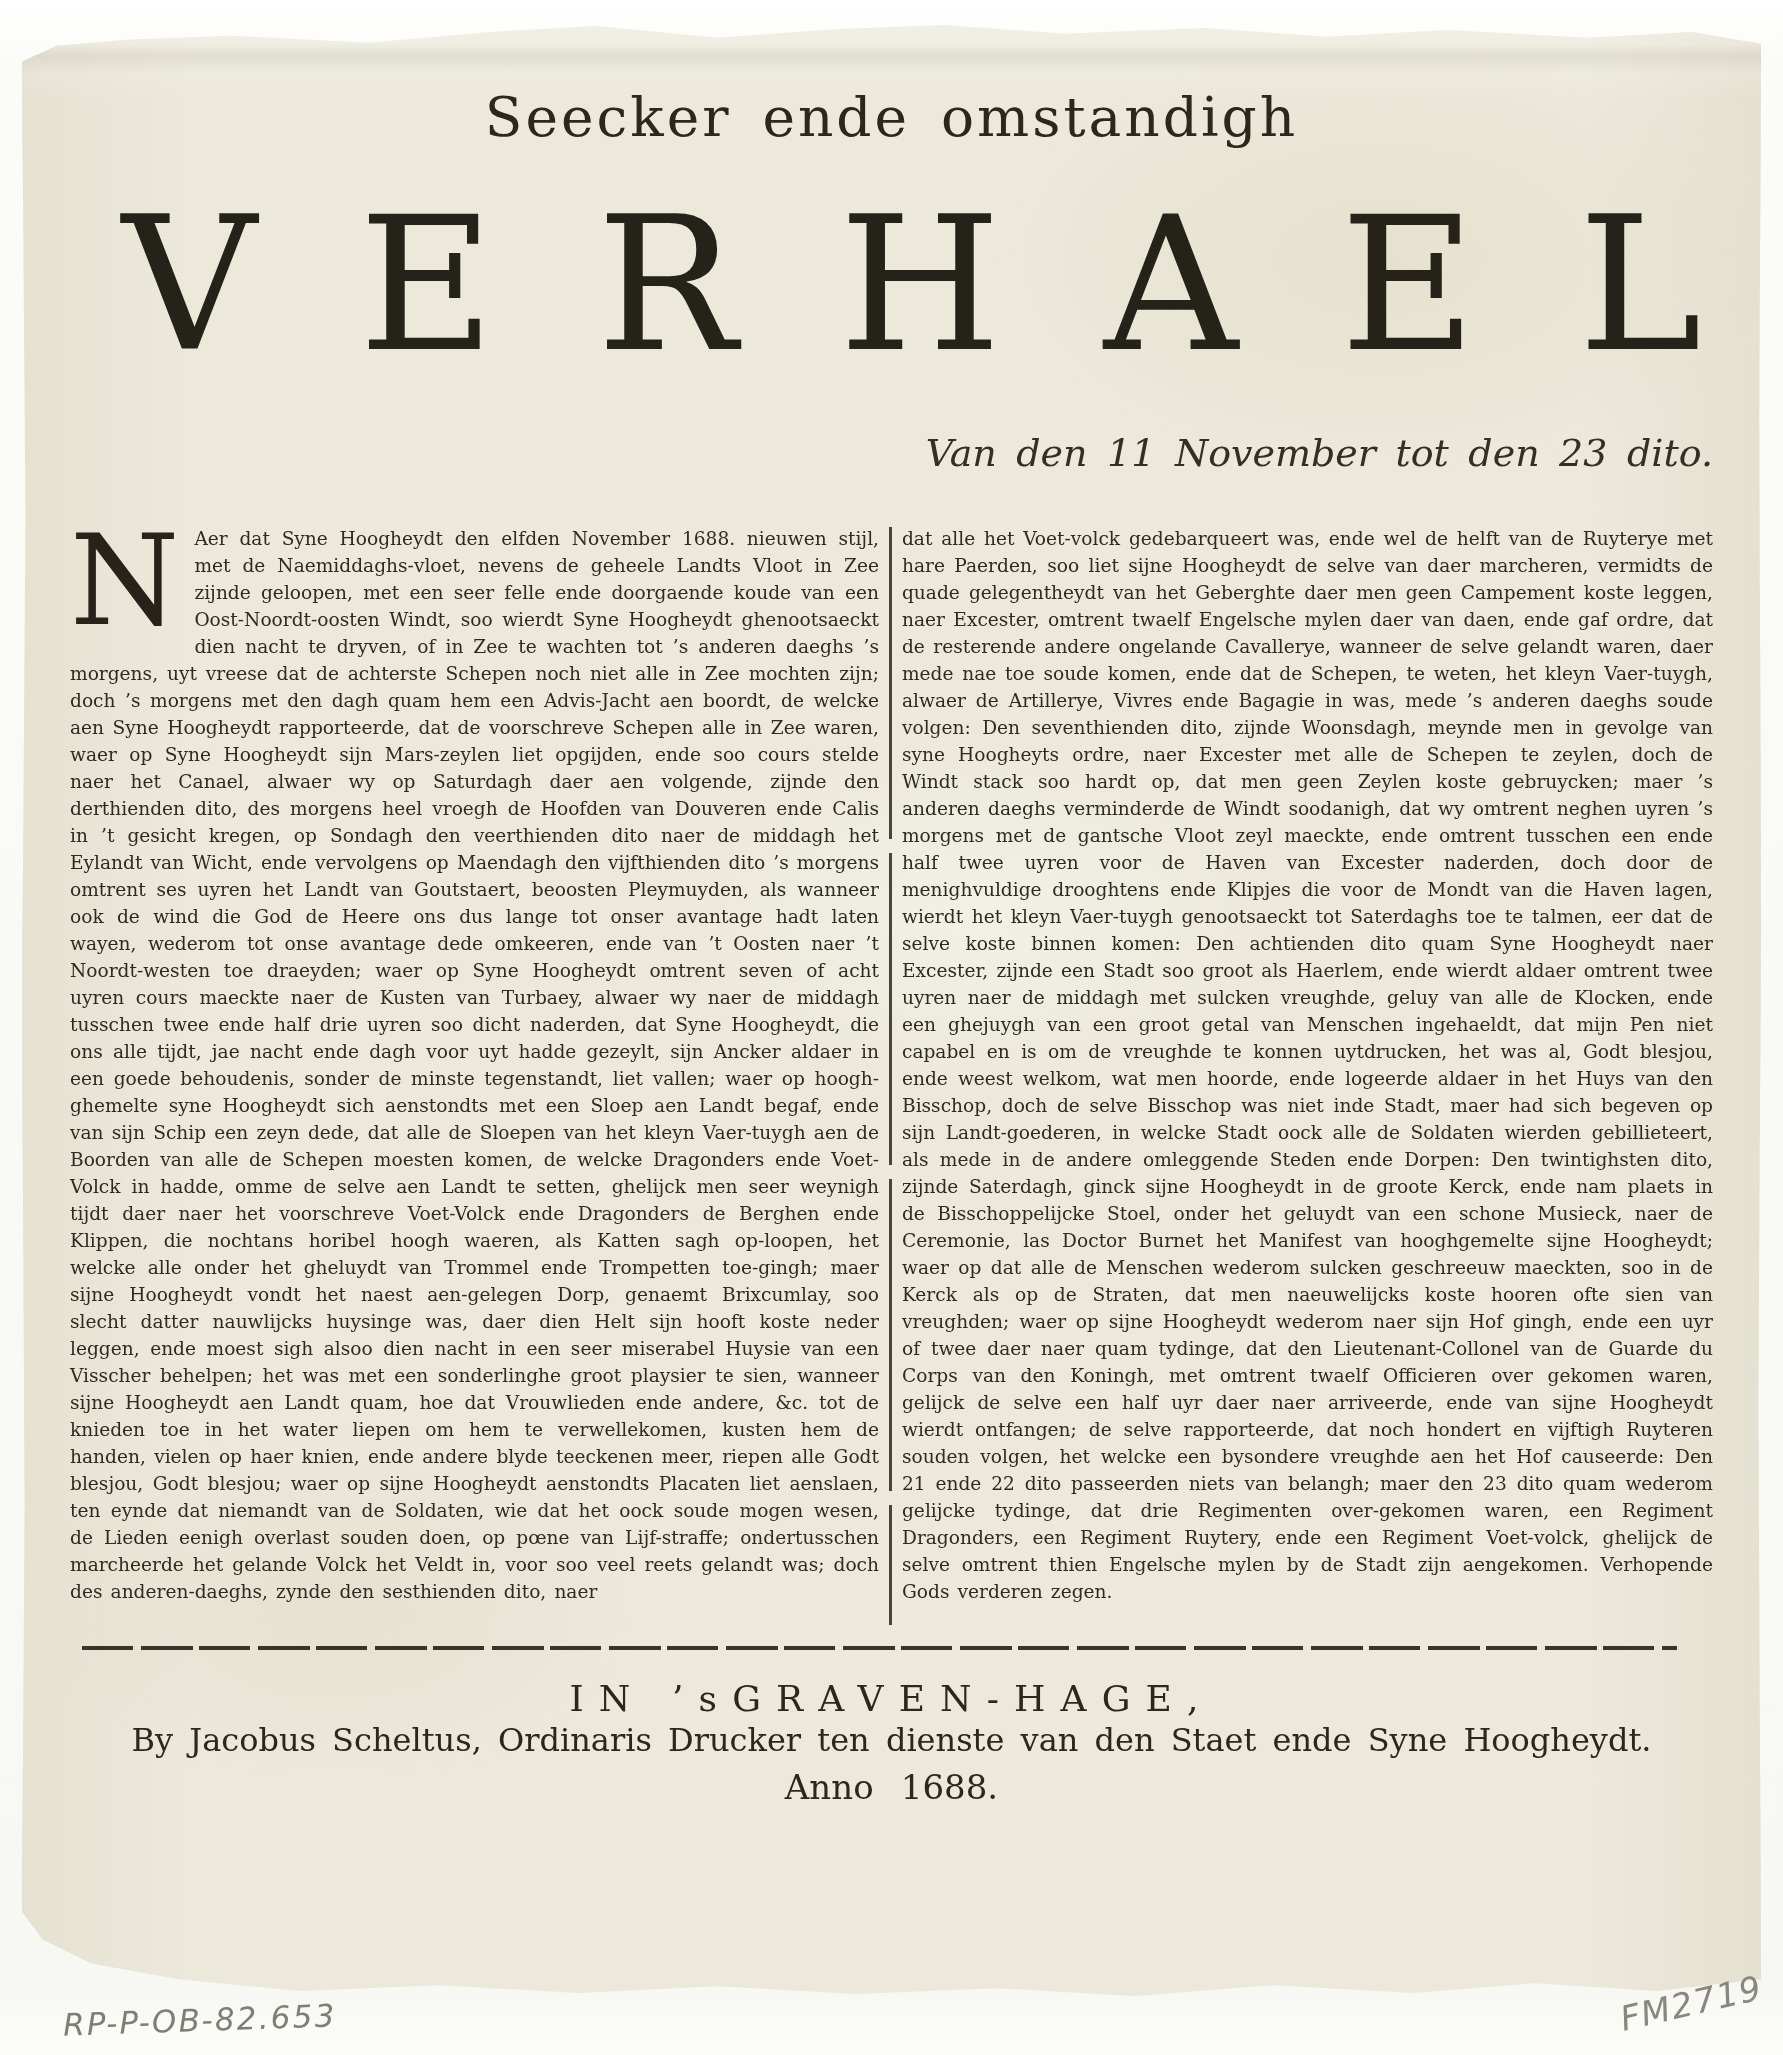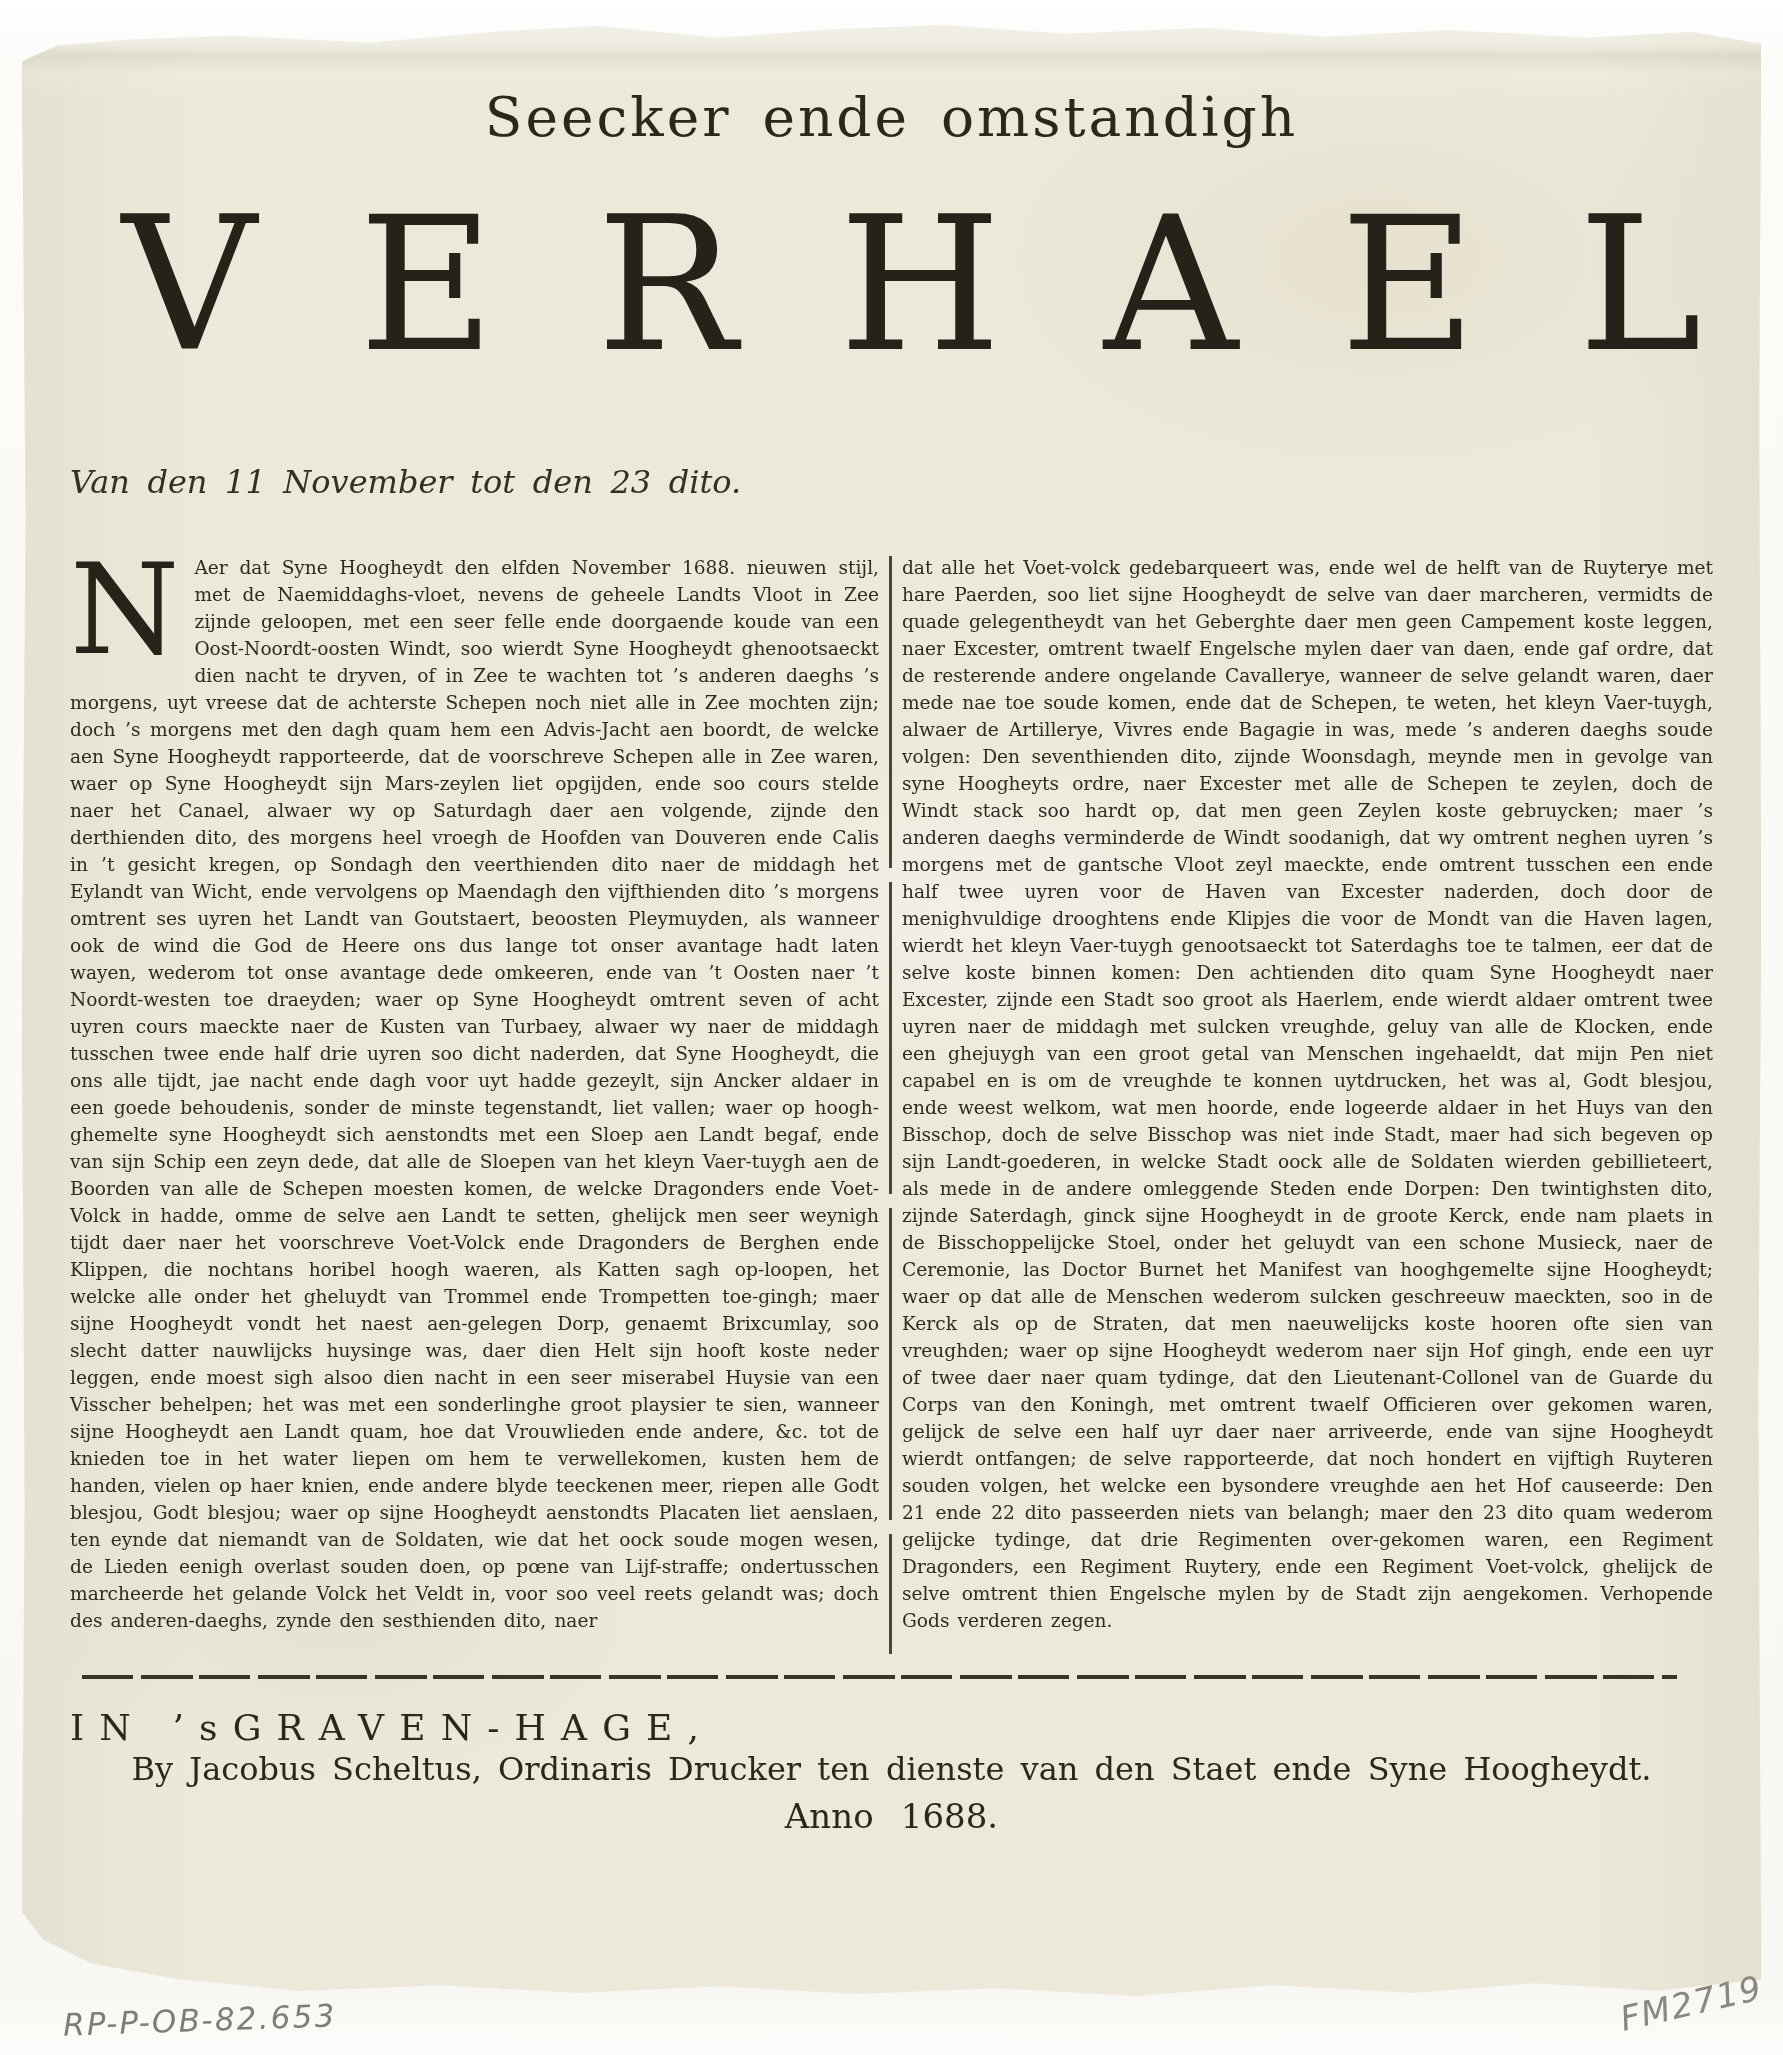--- a/index.html
+++ b/index.html
@@ -35,21 +35,21 @@
   }
   .title{
     margin:43px 0 0;text-align:right;font-size:186px;line-height:186px;
     font-weight:normal;letter-spacing:0.55em;text-indent:0.28em;color:#25221a;
   }
   .subtitle{
     margin-top:12.6px;text-align:center;font-size:58px;line-height:67px;
     word-spacing:10.4px;color:#2b271d;
   }
   .dateline{
-    margin-top:80px;text-align:left;font-size:32px;line-height:49px;
+    margin-top:51px;text-align:right;font-size:38px;line-height:49px;
     font-style:italic;word-spacing:7.4px;color:#332f24;
   }
   .bodycols{
     display:flex;margin-top:47px;height:1100px;align-items:stretch;
   }
   .col{
     width:809px;text-align:justify;font-size:18.6px;line-height:27px;
     word-spacing:2.2px;color:#2e2a20;
   }
   .col.right{flex:1;}
@@ -58,21 +58,21 @@
     background:repeating-linear-gradient(180deg,#4a4536 0px,#4a4536 312px,rgba(74,69,54,0) 312px,rgba(74,69,54,0) 326px);
   }
   .dropcap{
     float:left;font-size:125px;line-height:98px;padding:7.4px 15px 4.5px 0;color:#27231a;
   }
   .rule{
     margin-top:21px;height:3.7px;margin-left:12px;margin-right:36px;
     background:repeating-linear-gradient(90deg,#38342a 0px,#38342a 51px,rgba(56,52,42,0) 51px,rgba(56,52,42,0) 59px,#38342a 59px,#38342a 111px,rgba(56,52,42,0) 111px,rgba(56,52,42,0) 117px);
   }
   .colophon-place{
-    margin-top:27.5px;font-size:36px;line-height:43px;
+    margin-top:27.5px;text-align:center;font-size:36px;line-height:43px;
     letter-spacing:0.42em;color:#2b271d;
   }
   .colophon-printer{
     margin-top:0;text-align:center;font-size:32px;line-height:40px;
     word-spacing:6px;color:#2b271d;
   }
   .colophon-year{
     margin-top:6px;text-align:center;font-size:34px;line-height:42px;
     word-spacing:16.4px;color:#2b271d;
   }

